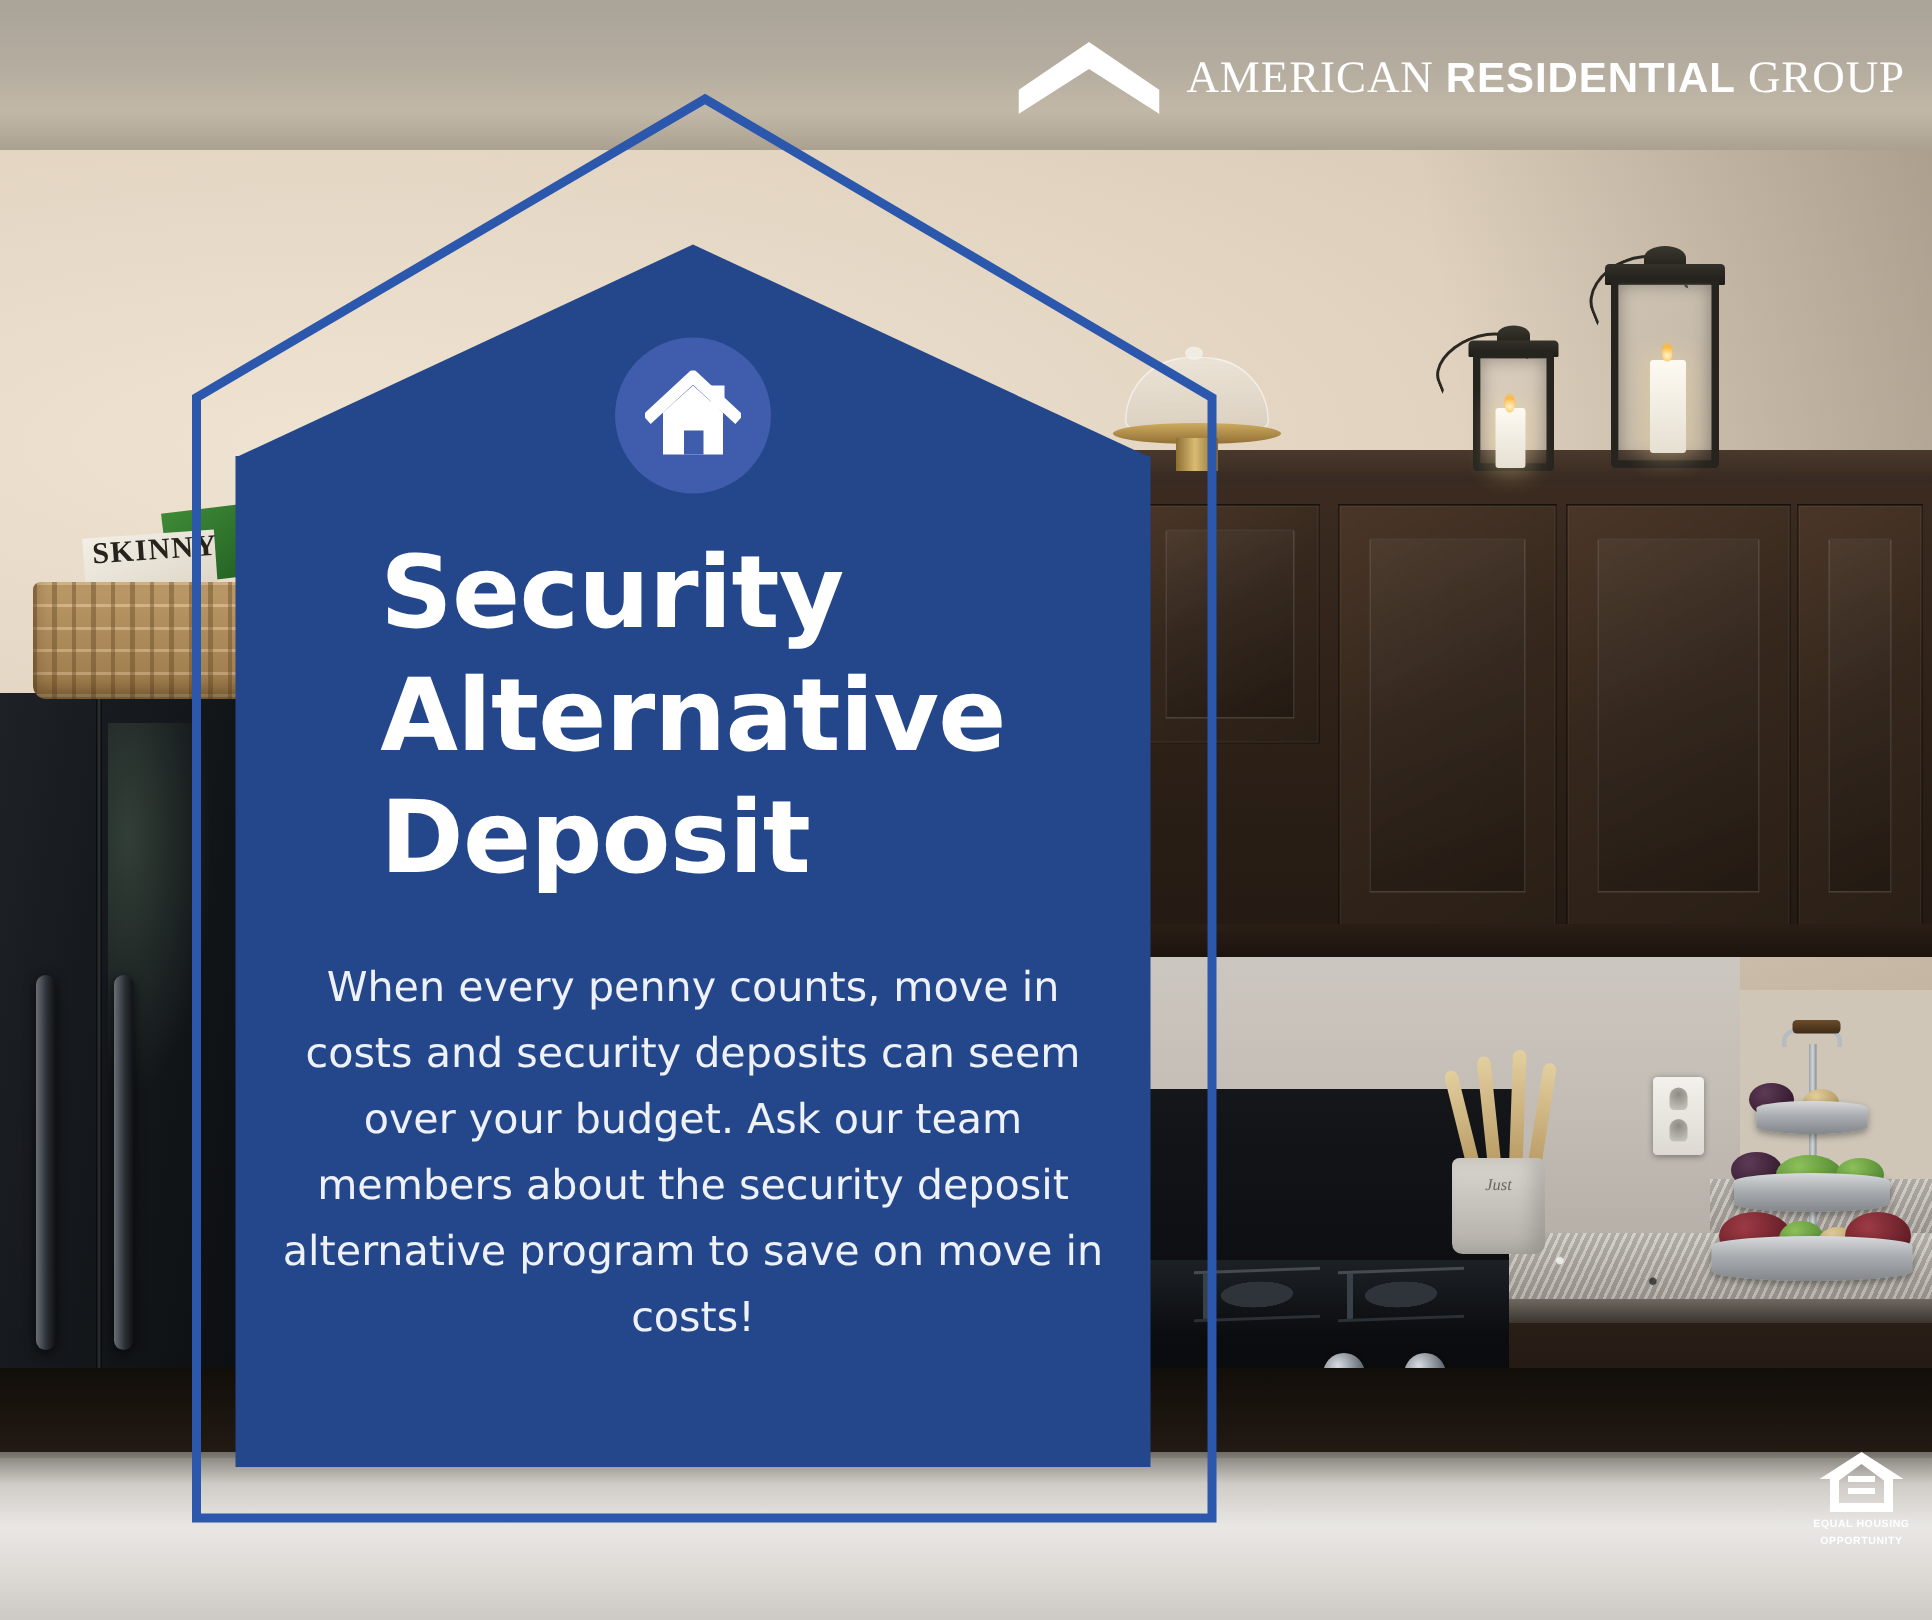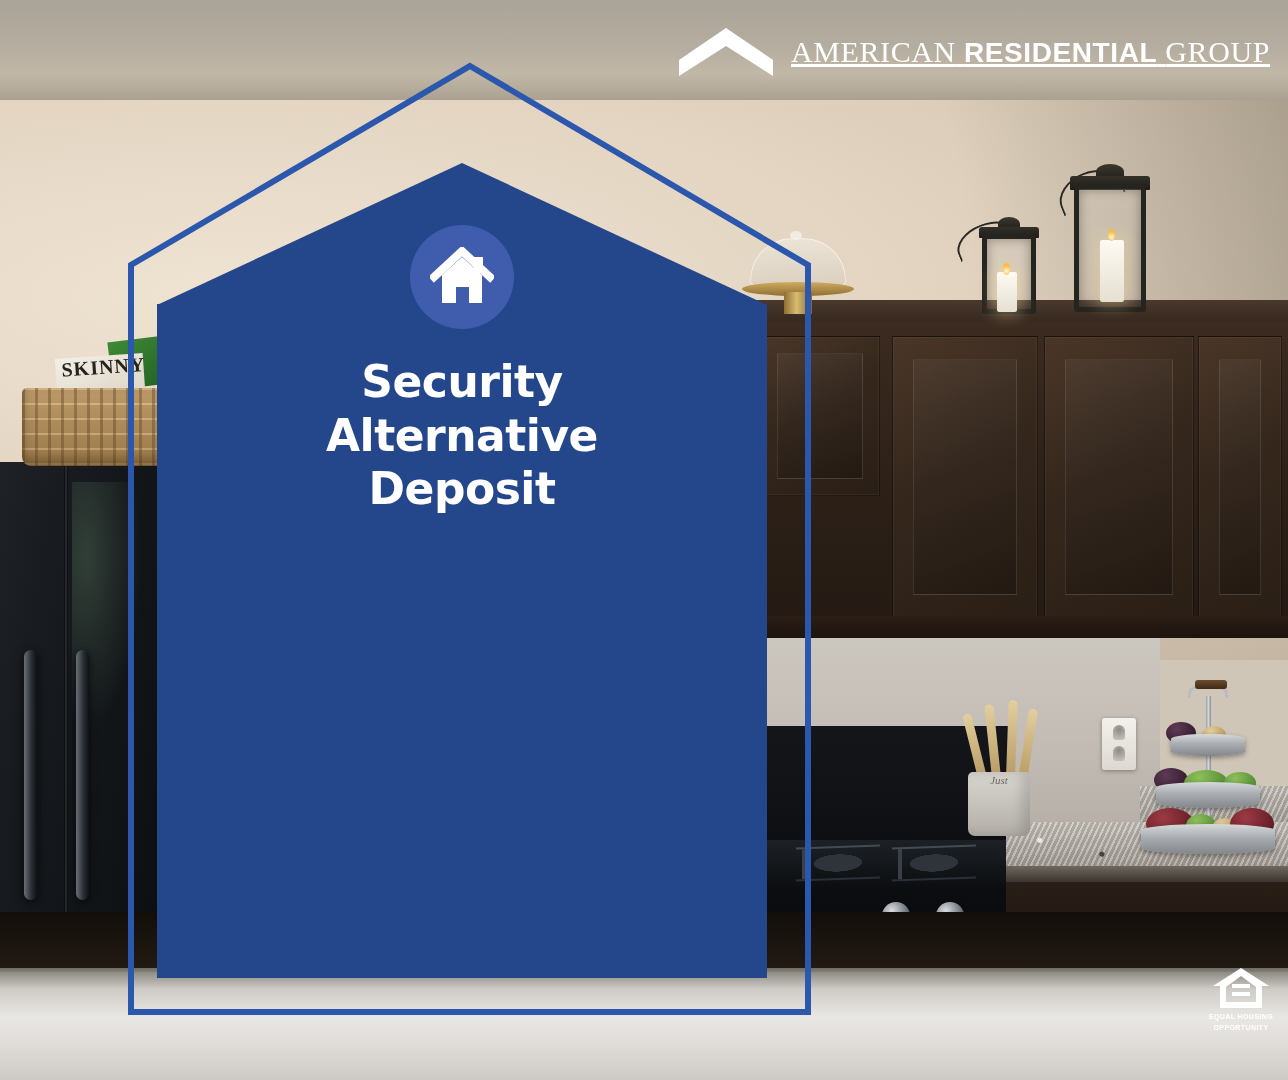--- a/index.html
+++ b/index.html
@@ -307,21 +307,21 @@
 
   
   .crock{
     position:absolute; left:968px; top:772px; width:62px; height:64px;
     border-radius:5px 5px 7px 7px;
     background:linear-gradient(180deg,#d9d6d0,#b2aea7);
     box-shadow:inset -8px 0 12px rgba(0,0,0,.15);
   }
   .crock span{
     display:block; font-family:"Liberation Serif",serif; font-style:italic;
-    font-size:11px; color:#6b6862; text-align:center; line-height:13px; padding-top:2px;
+    font-size:11px; color:#6b6862; text-align:center; line-height:13px; padding-top:12px;
   }
   .utensil{
     position:absolute; width:9px; border-radius:5px;
     background:linear-gradient(180deg,#e3cf9f,#b89a63);
     transform-origin:bottom center;
   }
   .u1{ left:978px; top:712px; height:66px; transform:rotate(-14deg); }
   .u2{ left:992px; top:704px; height:74px; transform:rotate(-6deg); }
   .u3{ left:1006px; top:700px; height:78px; transform:rotate(2deg); }
   .u4{ left:1018px; top:708px; height:72px; transform:rotate(9deg); }
@@ -394,42 +394,42 @@
 
   .icon-circle{
     width:104px; height:104px; border-radius:50%;
     background:#3f5cad;
     display:flex; align-items:center; justify-content:center;
     margin-bottom:26px; flex:none;
   }
   .icon-circle svg{ display:block; }
 
   .headline{
-    color:#ffffff; text-align:center;
+    color:#ffffff; 
     font-family:"DejaVu Sans", sans-serif;
-    font-weight:bold; font-size:44px; line-height:1.22;
+    font-weight:bold; font-size:67px; line-height:1.22;
     letter-spacing:-0.5px;
   }
 
   .body-copy{
     color:#eef1f7; text-align:center;
     font-family:"DejaVu Sans", sans-serif;
     font-weight:normal; font-size:27.5px; line-height:1.60;
     margin-top:36px; max-width:560px;
   }
 
   
   .logo{
     position:absolute; right:18px; top:26px; z-index:8;
     display:flex; align-items:center; gap:18px;
   }
   .logo-mark{ flex:none; }
   .logo-text{
     color:#ffffff; white-space:nowrap;
-    font-size:30px; letter-spacing:.6px;text-decoration:underline;
+    font-size:30px; letter-spacing:.6px;
   }
   .lt-serif{ font-family:"Liberation Serif", serif; font-weight:normal; }
   .lt-bold{ font-family:"Liberation Sans", sans-serif; font-weight:bold; font-size:28px; }
 
   
   .eho{ position:absolute; right:10px; bottom:48px; z-index:8; width:74px; text-align:center; }
   .eho svg{ display:block; margin:0 auto; }
   .eho .eho-cap{
     font-family:"Liberation Sans", sans-serif;
     font-weight:bold; font-size:7px; line-height:9px;
@@ -561,20 +561,21 @@
           <rect x="26" y="40" width="13" height="16" fill="#3f5cad"></rect>
         </svg>
       </div>
 
       <div class="headline">
         <div>Security</div>
         <div>Alternative</div>
         <div>Deposit</div>
       </div>
 
+      <div class="body-copy">When every penny counts, move in costs and security deposits can seem over your budget. Ask our team members about the security deposit alternative program to save on move in costs!</div>
     </div>
   </div>
 
   <div class="logo">
     <svg class="logo-mark" width="94" height="52" viewBox="0 0 94 52">
       <path d="M47 2 L94 34 L94 50 L47 20 L0 50 L0 34 Z" fill="#ffffff"></path>
     </svg>
     <div class="logo-text">
       <span class="lt-serif">AMERICAN</span><span class="lt-serif">&nbsp;</span><span class="lt-bold">RESIDENTIAL</span><span class="lt-serif">&nbsp;</span><span class="lt-serif">GROUP</span>
     </div>

